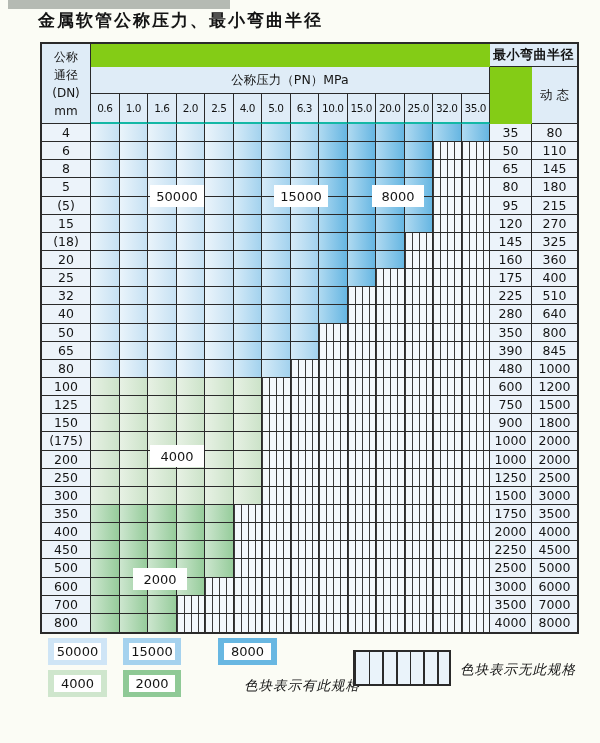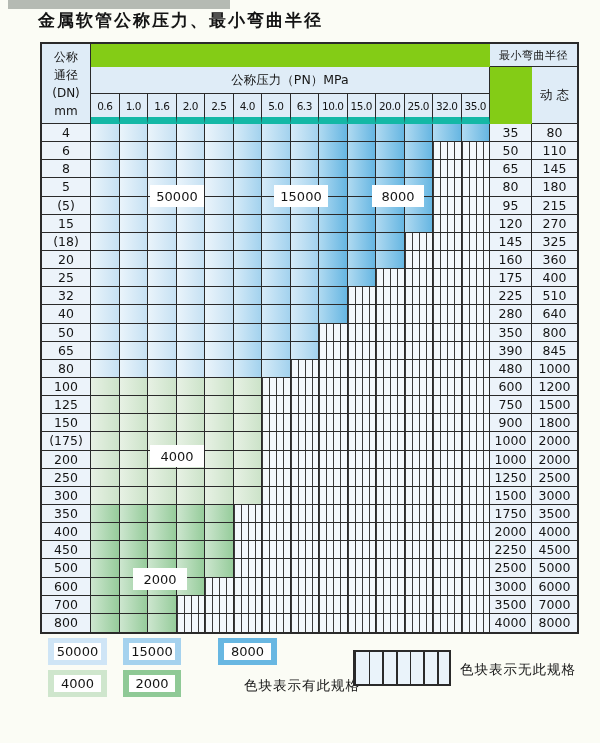--- a/index.html
+++ b/index.html
@@ -3,26 +3,26 @@
 <meta charset="utf-8">
 <style>
   html,body{margin:0;padding:0;}
   body{width:600px;height:743px;background:#fbfcf5;font-family:"DejaVu Sans","Liberation Sans",sans-serif;color:#141414;position:relative;overflow:hidden;}
   .artifact{position:absolute;left:8px;top:0;width:222px;height:9px;background:#b5bab3;}
   .title{position:absolute;left:38px;top:9px;font-family:Liberation Mono, monospace;font-weight:bold;font-size:17px;letter-spacing:2px;}
   .table-wrap{position:absolute;left:40px;top:42px;width:539px;height:592px;border:2px solid #2a2a2a;background:#84cc16;box-sizing:border-box;}
   .hcell{position:absolute;box-sizing:border-box;border-right:1px solid #2a2a2a;border-bottom:1px solid #2a2a2a;background:#dfecf7;display:flex;align-items:center;justify-content:center;font-size:12.5px;text-align:center;}
   .h-dn{left:0;top:0;width:49px;height:80px;white-space:pre-line;font-size:12px;line-height:1.5;}
   .h-bend{left:49px;top:0;width:399px;height:23px;}
-  .h-radius{left:448px;top:0;width:87px;height:23px;border-right:none;font-size:11px;letter-spacing:0.5px;}
+  .h-radius{left:448px;top:0;width:87px;height:23px;border-right:none;font-size:13px;letter-spacing:0.5px;font-weight:bold;}
   .h-pn{left:49px;top:23px;width:399px;height:27px;}
   .h-static{left:448px;top:23px;width:42px;height:57px;font-size:12.5px;}
   .h-dynamic{left:490px;top:23px;width:45px;height:57px;border-right:none;font-size:12.5px;}
   .h-pnvals{left:49px;top:50px;width:399px;height:30px;display:flex;position:absolute;}
-  .pv{box-sizing:border-box;width:28.5px;border-right:1px solid #2a2a2a;border-bottom:7px solid #14b8a6;background:#dfecf7;display:flex;align-items:center;justify-content:center;font-size:10.5px;letter-spacing:-0.5px;}
+  .pv{box-sizing:border-box;width:28.5px;border-right:1px solid #2a2a2a;border-bottom:2px solid #14b8a6;background:#dfecf7;display:flex;align-items:center;justify-content:center;font-size:10.5px;letter-spacing:-0.5px;}
   .pv:last-child{border-right:1px solid #2a2a2a;}
   .rows{position:absolute;left:0;top:80px;right:0;bottom:0;display:flex;flex-direction:column;}
   .trow{flex:1;display:flex;}
   .td{box-sizing:border-box;border-right:1px solid #2a2a2a;border-bottom:1px solid #2a2a2a;display:flex;align-items:center;justify-content:center;background:#fff;}
   .trow.last .td{border-bottom:none;}
   .c-dn{width:49px;background:#ecf3fa;font-size:12.5px;}
   .c-pn{width:28.5px;}
   .c-st{width:42px;background:#ecf3fa;font-size:12.5px;}
   .c-dy{width:45px;background:#ecf3fa;font-size:12.5px;border-right:none;}
   .b1{background:linear-gradient(90deg,#eaf4fb,#c6e1f3);}
@@ -37,21 +37,21 @@
   .ov2{left:330px;top:141px;width:52px;height:22px;}
   .ov3{left:108px;top:401px;width:54px;height:22px;}
   .ov4{left:91px;top:524px;width:54px;height:22px;}
   .legend-swatch{position:absolute;box-sizing:border-box;padding:5px 6px;}
   .sw-inner{background:#fff;width:100%;height:100%;display:flex;align-items:center;justify-content:center;font-size:13px;}
   .sw0{left:48px;top:638px;width:59px;height:27px;}
   .sw1{left:123px;top:638px;width:58px;height:27px;}
   .sw2{left:218px;top:638px;width:59px;height:27px;}
   .sw3{left:48px;top:670px;width:59px;height:27px;}
   .sw4{left:123px;top:670px;width:58px;height:27px;}
-  .legend-text{position:absolute;font-size:13.5px;letter-spacing:1px;}
+  .legend-text{position:absolute;font-size:13.5px;letter-spacing:1px;font-style:italic;}
   .lt-has{left:198px;top:677px;margin-left:46px;}
   .lt-no{left:460px;top:661px;}
   .hatch-box{position:absolute;left:353px;top:650px;width:98px;height:36px;border:2px solid #2a2a2a;box-sizing:border-box;background:repeating-linear-gradient(90deg,#2a2a2a 0 1.5px,#eaf3fa 1.5px 13.7px);}
 </style>
 </head>
 <body>
 
 <div class="artifact"></div>
 <div class="title">金属软管公称压力、最小弯曲半径</div>
 

